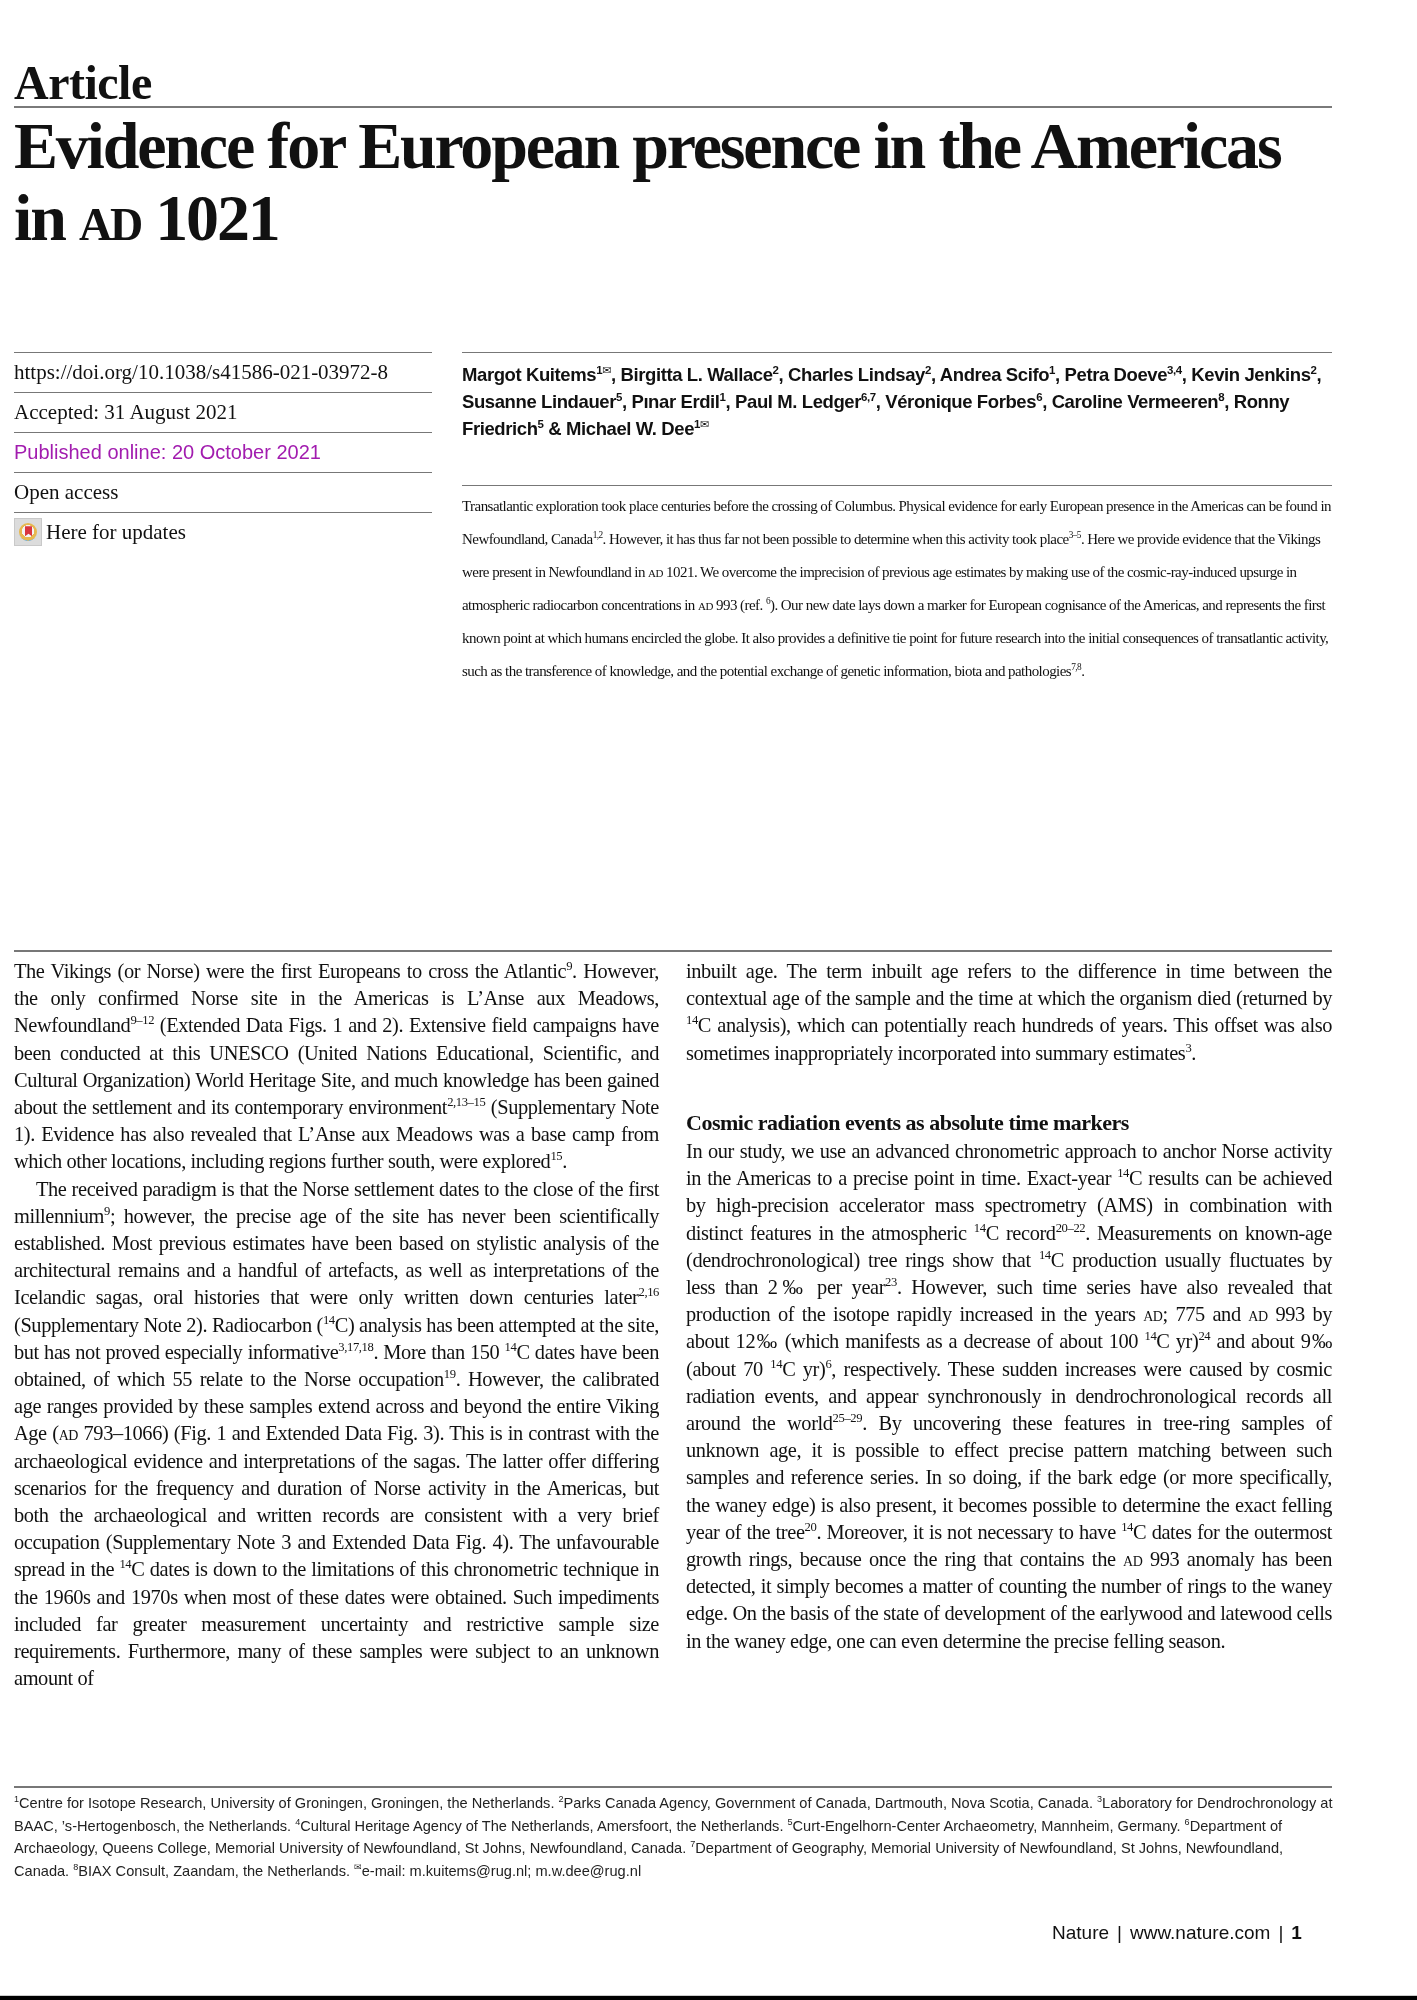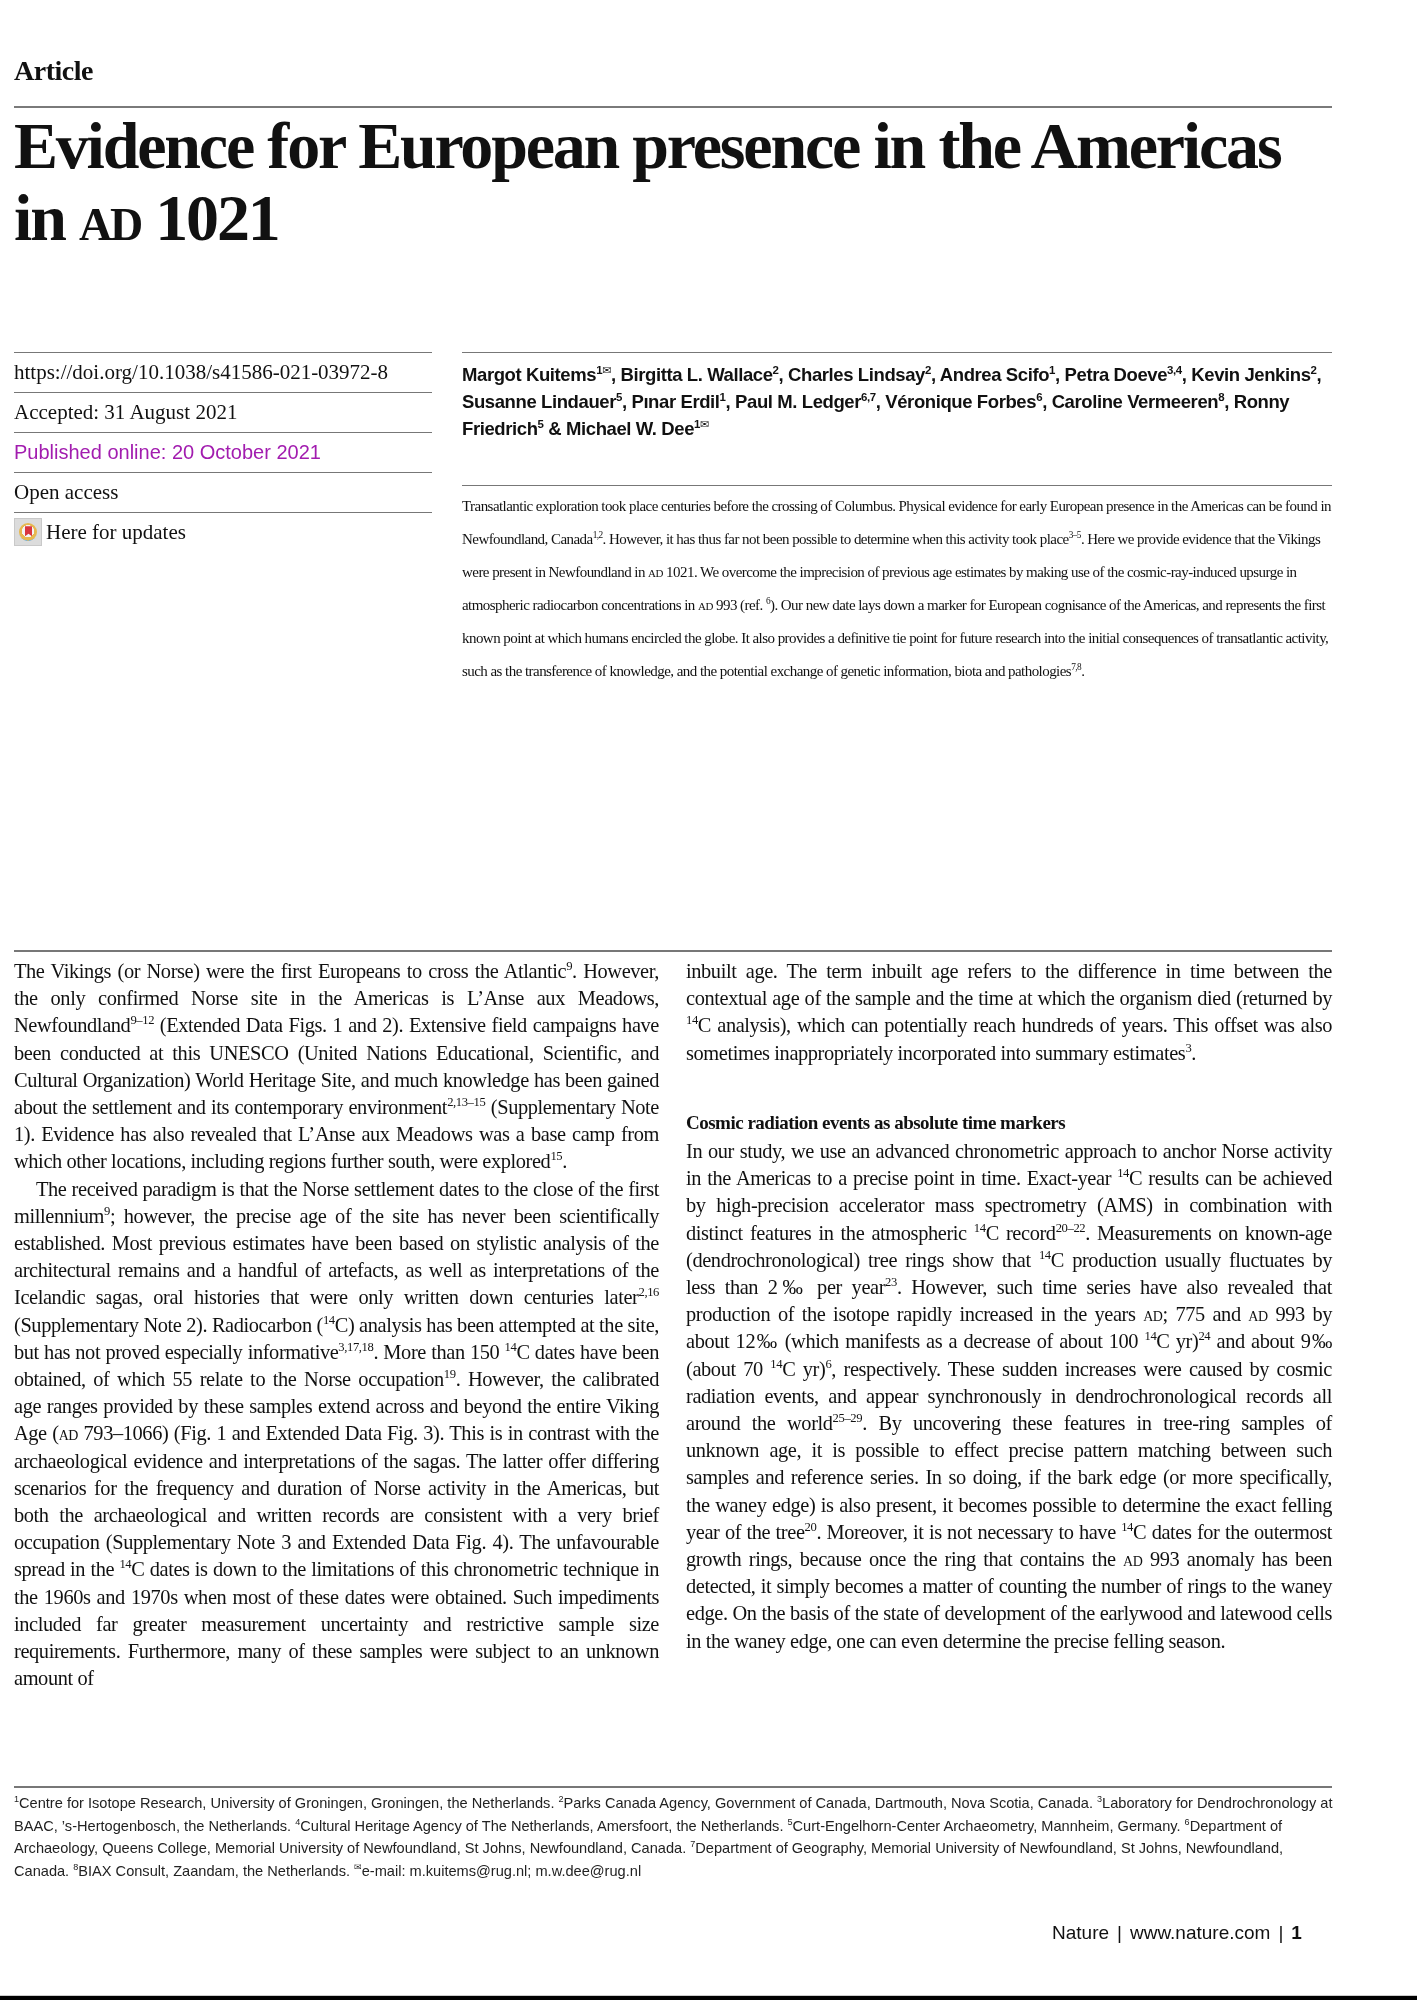--- a/index.html
+++ b/index.html
@@ -1,18 +1,18 @@
 <!DOCTYPE html>
 <html><head>
 <meta charset="utf-8">
 <style>
   html, body { margin: 0; padding: 0; background: #ffffff; }
   body { width: 1417px; height: 2000px; position: relative; overflow: hidden; color: #111; }
 
-  #article-label { position: absolute; left: 14px; top: 55px; font-family: "Liberation Serif", serif; font-weight: bold; font-size: 28px; letter-spacing: -0.5px; }
+  #article-label { position: absolute; left: 14px; top: 55px; font-family: "Liberation Serif", serif; font-weight: bold; font-size: 48px; letter-spacing: -0.5px; }
   .rule { position: absolute; height: 2px; background: #7a7a7a; }
   #title { position: absolute; left: 14px; top: 110px; width: 1300px; font-family: "Liberation Serif", serif; font-weight: bold; font-size: 66px; line-height: 72px; letter-spacing: -2.2px; margin: 0; }
   .sc { font-variant: small-caps; text-transform: lowercase; }
 
   #meta { position: absolute; left: 14px; top: 352px; width: 418px; }
   .meta-row { border-top: 1.5px solid #777; font-family: Liberation Serif, serif; font-size: 21px; height: 39px; line-height: 39px; white-space: nowrap; }
   .meta-row.serifrow { font-family: Liberation Sans, sans-serif; font-size: 20px; color: #a21caf; }
   .meta-row.last { border-bottom: none; }
   .cfu-icon { display: inline-block; width: 26px; height: 26px; background: #dcdcdc; border: 1px solid #c9c9c9; vertical-align: middle; margin-right: 4px; position: relative; top: -2px; }
   .cfu-icon::before { content: ""; position: absolute; left: 4px; top: 4px; width: 18px; height: 18px; border-radius: 50%; background: radial-gradient(circle at 50% 45%, #f4f4f4 0 45%, #e7b84f 46% 70%, #5aa0c8 71%); }
@@ -23,21 +23,21 @@
   .env { font-weight: normal; font-size: 11px; }
 
   #abstract { position: absolute; left: 462px; top: 485px; width: 870px; border-top: 1.5px solid #777; padding-top: 4px; font-family: "Liberation Serif", serif; font-size: 15px; line-height: 33px; letter-spacing: -0.55px; margin: 0; }
 
   #body-rule { position: absolute; left: 14px; top: 950px; width: 1318px; height: 1.5px; background: #777; }
   .col { position: absolute; top: 958px; font-family: "Liberation Serif", serif; font-size: 20.4px; line-height: 27.2px; letter-spacing: -0.4px; text-align: justify; }
   #col-left { left: 14px; width: 645px; }
   #col-right { left: 686px; width: 646px; }
   .col p { margin: 0; }
   .col p.indent { text-indent: 22px; }
-  #section-heading { font-family: "Liberation Serif", serif; font-weight: bold; font-size: 19px; margin: 42px 0 2px 0; letter-spacing: -0.5px; text-align: left; }
+  #section-heading { font-family: "Liberation Serif", serif; font-weight: bold; font-size: 22px; margin: 42px 0 2px 0; letter-spacing: -0.5px; text-align: left; }
 
   #affil-rule { position: absolute; left: 14px; top: 1786px; width: 1318px; height: 1.5px; background: #777; }
   #affiliations { position: absolute; left: 14px; top: 1792px; width: 1320px; font-family: "Liberation Sans", sans-serif; font-size: 14.6px; line-height: 22.5px; color: #222; margin: 0; }
 
   #footer { position: absolute; left: 1052px; top: 1922px; font-family: "Liberation Sans", sans-serif; font-size: 19px; color: #111; white-space: nowrap; }
   #footer .sep { margin: 0 8px; }
   #footer .pg { font-weight: bold; }
   #bottom-bar { position: absolute; left: 0; top: 1995px; width: 1417px; height: 5px; background: #000; border-top: 1px solid #ccc; }
 </style>
 </head>

